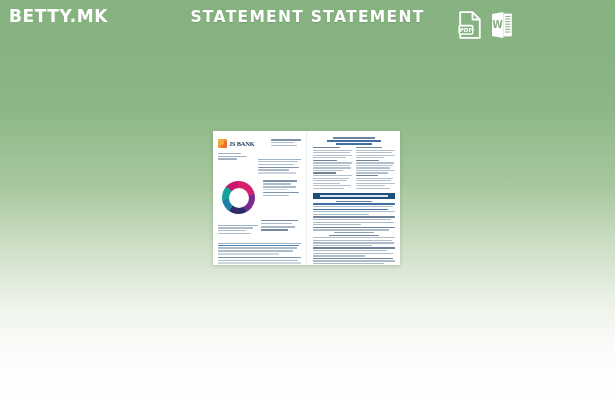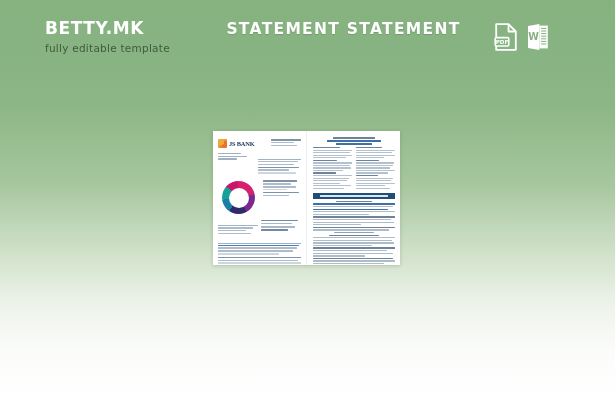--- a/index.html
+++ b/index.html
@@ -28,24 +28,23 @@
                 #eef3ea 305px,
                 #fbfcfa 350px,
                 #ffffff 400px);
     overflow: hidden;
   }
 
   
   .header-band {
     position: absolute;
     left: 0;
-    top: 12px;
+    top: 0;
     width: 526px;
     height: 52px;
-    margin-left: 36px;
   }
 
   .brand-block {
     position: absolute;
     left: 9px;
     top: 6px;
     width: 230px;
   }
   .brand-name {
     font-size: 17px;
@@ -276,21 +275,20 @@
 </style>
 </head>
 <body>
 
 <div class="page">
 
   <div class="header-band">
 
     <div class="brand-block">
       <div class="brand-name">BETTY.MK</div>
-      <div class="brand-tagline">fully editable template</div>
     </div>
 
     <div class="doc-title">STATEMENT STATEMENT</div>
 
     <div class="format-icons">
 
       <div class="fmt-icon">
         <svg width="24" height="28" viewBox="0 0 24 28" aria-hidden="true">
           <path d="M2.2 1.2 h12.3 l7.3 7.3 v18.3 h-19.6 z" fill="none" stroke="#ffffff" stroke-width="1.8" stroke-linejoin="round"></path>
           <path d="M14.5 1.2 v7.3 h7.3" fill="none" stroke="#ffffff" stroke-width="1.8" stroke-linejoin="round"></path>

